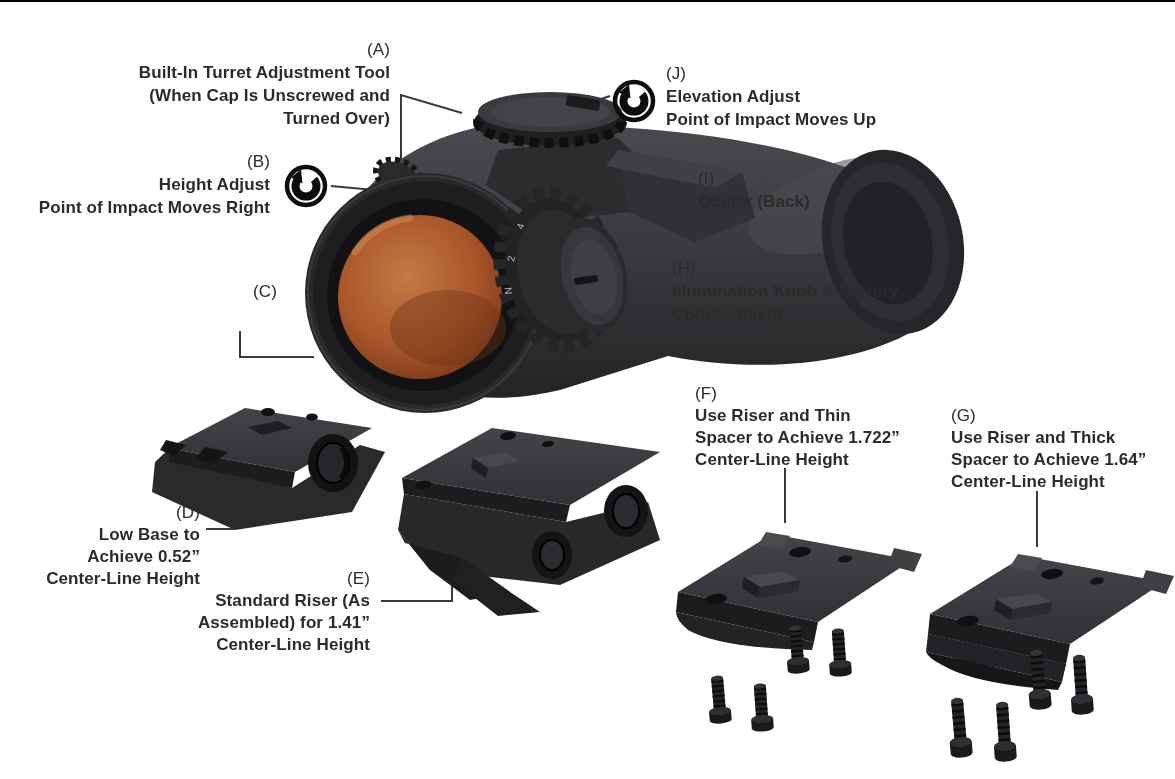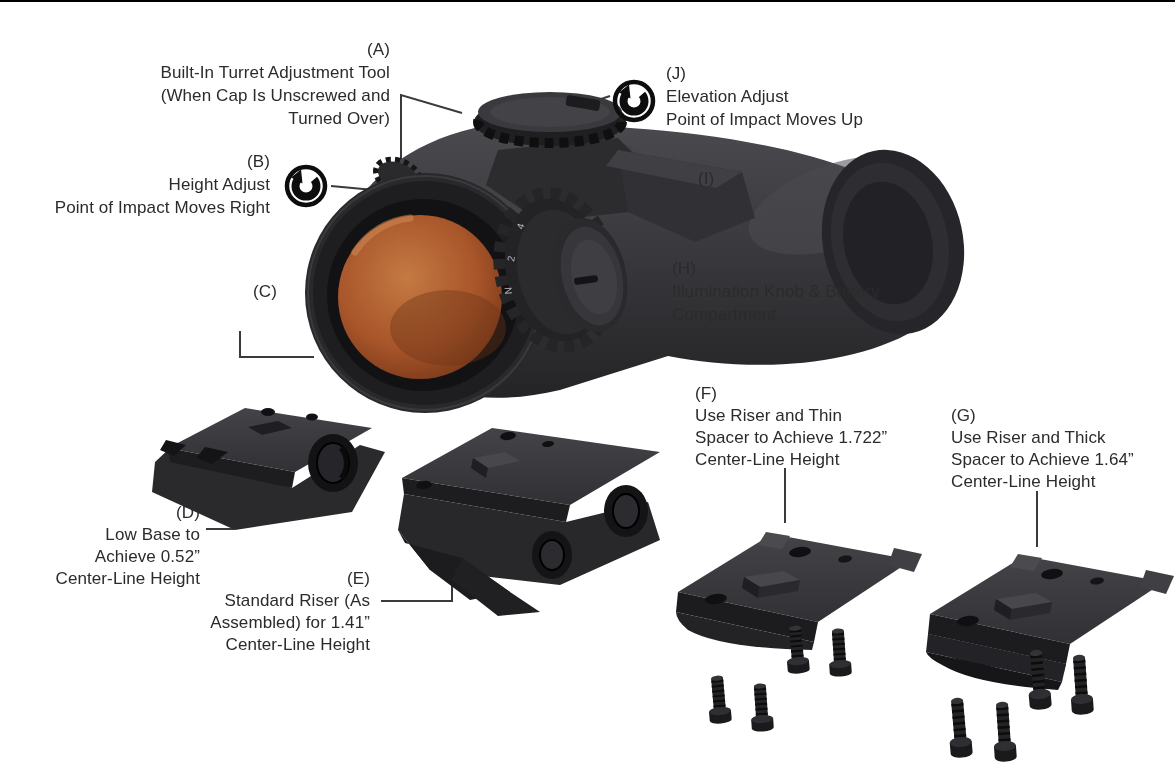--- a/index.html
+++ b/index.html
@@ -4,21 +4,21 @@
 <style>
   html,body{margin:0;padding:0;background:#ffffff;}
   .canvas{
     position:relative;width:1175px;height:779px;background:#ffffff;overflow:hidden;
     font-family:"Liberation Sans",sans-serif;
   }
   .topline{position:absolute;top:0;left:0;width:1175px;height:2px;background:#000;}
   .art{position:absolute;top:0;left:0;}
   .label{position:absolute;color:#2b2b2b;font-size:17px;line-height:23px;letter-spacing:.1px;}
   .label .tag{}
-  .label .text{white-space:pre-line;}
+  .label .text{white-space:pre-line;font-weight:bold;}
   .align-right{text-align:right;}
   .align-left{text-align:left;}
   .icon-rot{position:absolute;width:44px;height:44px;}
   svg text{font-family:"Liberation Sans",sans-serif;}
 </style>
 </head>
 <body>
 
 <div class="canvas">
   <div class="topline"></div>
@@ -254,20 +254,21 @@
   </div>
 
   <div class="label align-left" style="top:257px;left:672px;width:240px;">
     <div class="tag">(H)</div>
     <div class="text">Illumination Knob &amp; Battery
 Compartment</div>
   </div>
 
   <div class="label align-left" style="top:167px;left:698px;width:180px;">
     <div class="tag">(I)</div>
+    <div class="text">Ocular (Back)</div>
   </div>
 
   <div class="label align-left" style="top:62px;left:666px;width:230px;">
     <div class="tag">(J)</div>
     <div class="text">Elevation Adjust
 Point of Impact Moves Up</div>
   </div>
 </div>
 
 </body></html>

